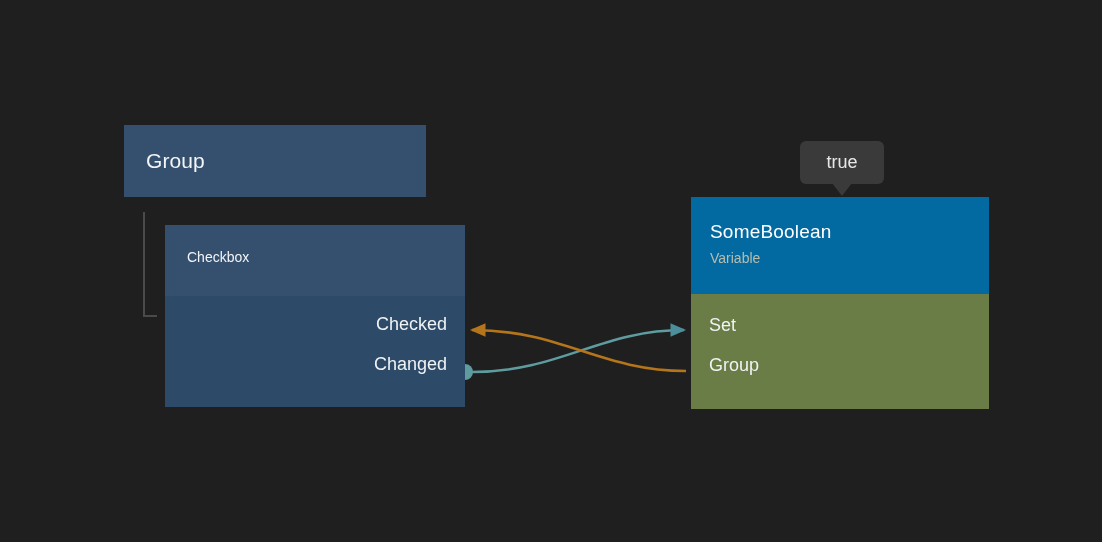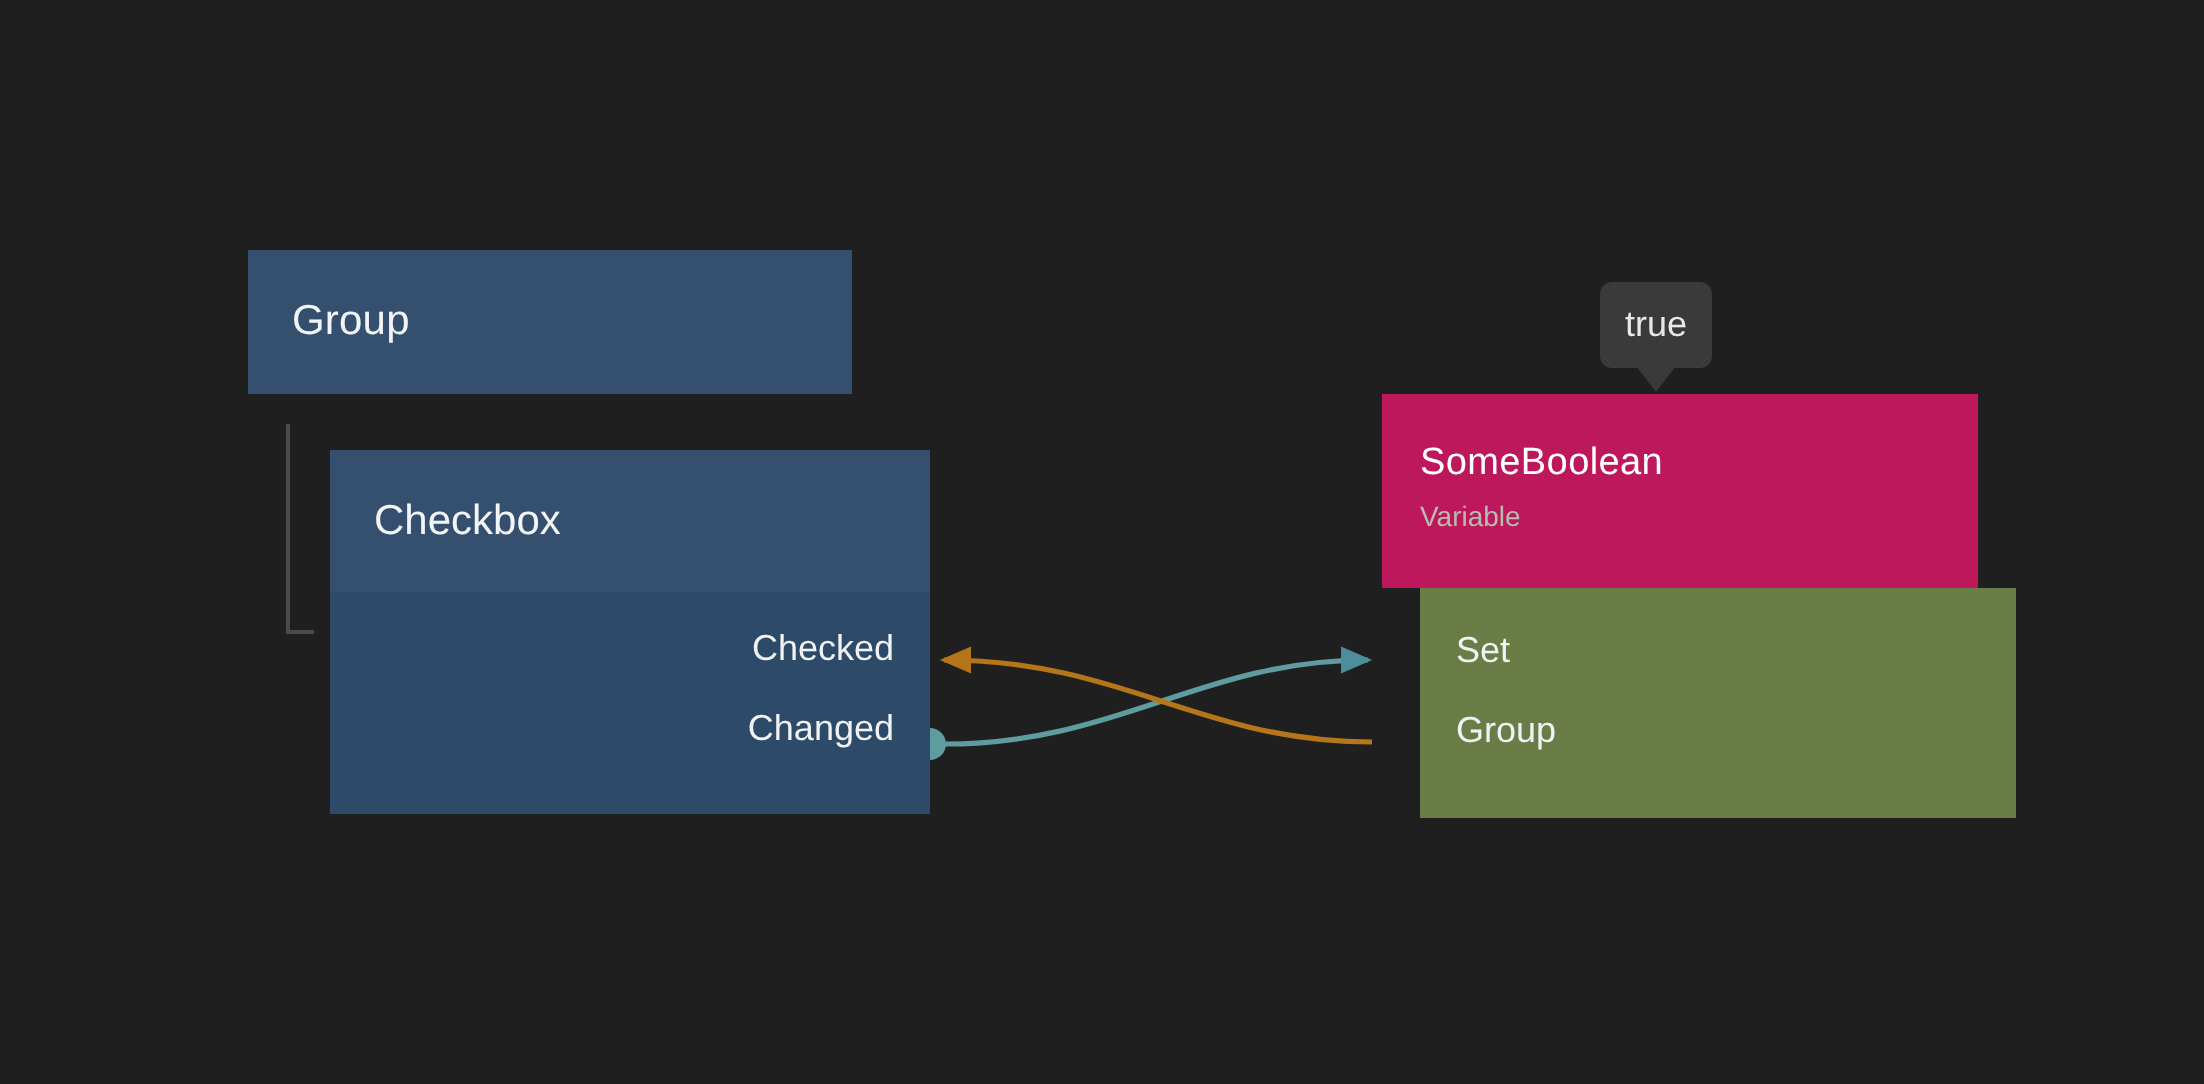--- a/index.html
+++ b/index.html
@@ -77,40 +77,39 @@
     background: #34506e;
   }
   #checkbox-node .node-body {
     height: 111px;
     background: #2d4a68;
   }
   #checkbox-node .title {
     position: absolute;
     left: 22px;
     top: 24px;
-    font-size: 21px;
+    font-size: 14px;
     color: #f2f4f6;
   }
 
   
   #someboolean-node {
     left: 691px;
     top: 197px;
     width: 298px;
     height: 212px;
   }
   #someboolean-node .node-header {
     height: 97px;
-    background: #be185d;
+    background: #0369a1;
     position: relative;
   }
   #someboolean-node .node-body {
     height: 115px;
     background: #6b7d46;
-    margin-left: 19px;
   }
   #someboolean-node .title {
     position: absolute;
     left: 19px;
     top: 24px;
     font-size: 19px;
     color: #ffffff;
     letter-spacing: 0.2px;
   }
   #someboolean-node .subtitle {
@@ -134,21 +133,21 @@
   #port-checked { top: 18px; }
   #port-changed { top: 58px; }
   #port-set     { top: 21px; }
   #port-value   { top: 61px; }
 
   
   #value-tooltip {
     position: absolute;
     left: 800px;
     top: 141px;
-    width: 56px;
+    width: 84px;
     height: 43px;
     background: #3a3a3a;
     border-radius: 6px;
     color: #e8e8e8;
     font-size: 18px;
     display: flex;
     align-items: center;
     justify-content: center;
   }
   #value-tooltip .tail {

